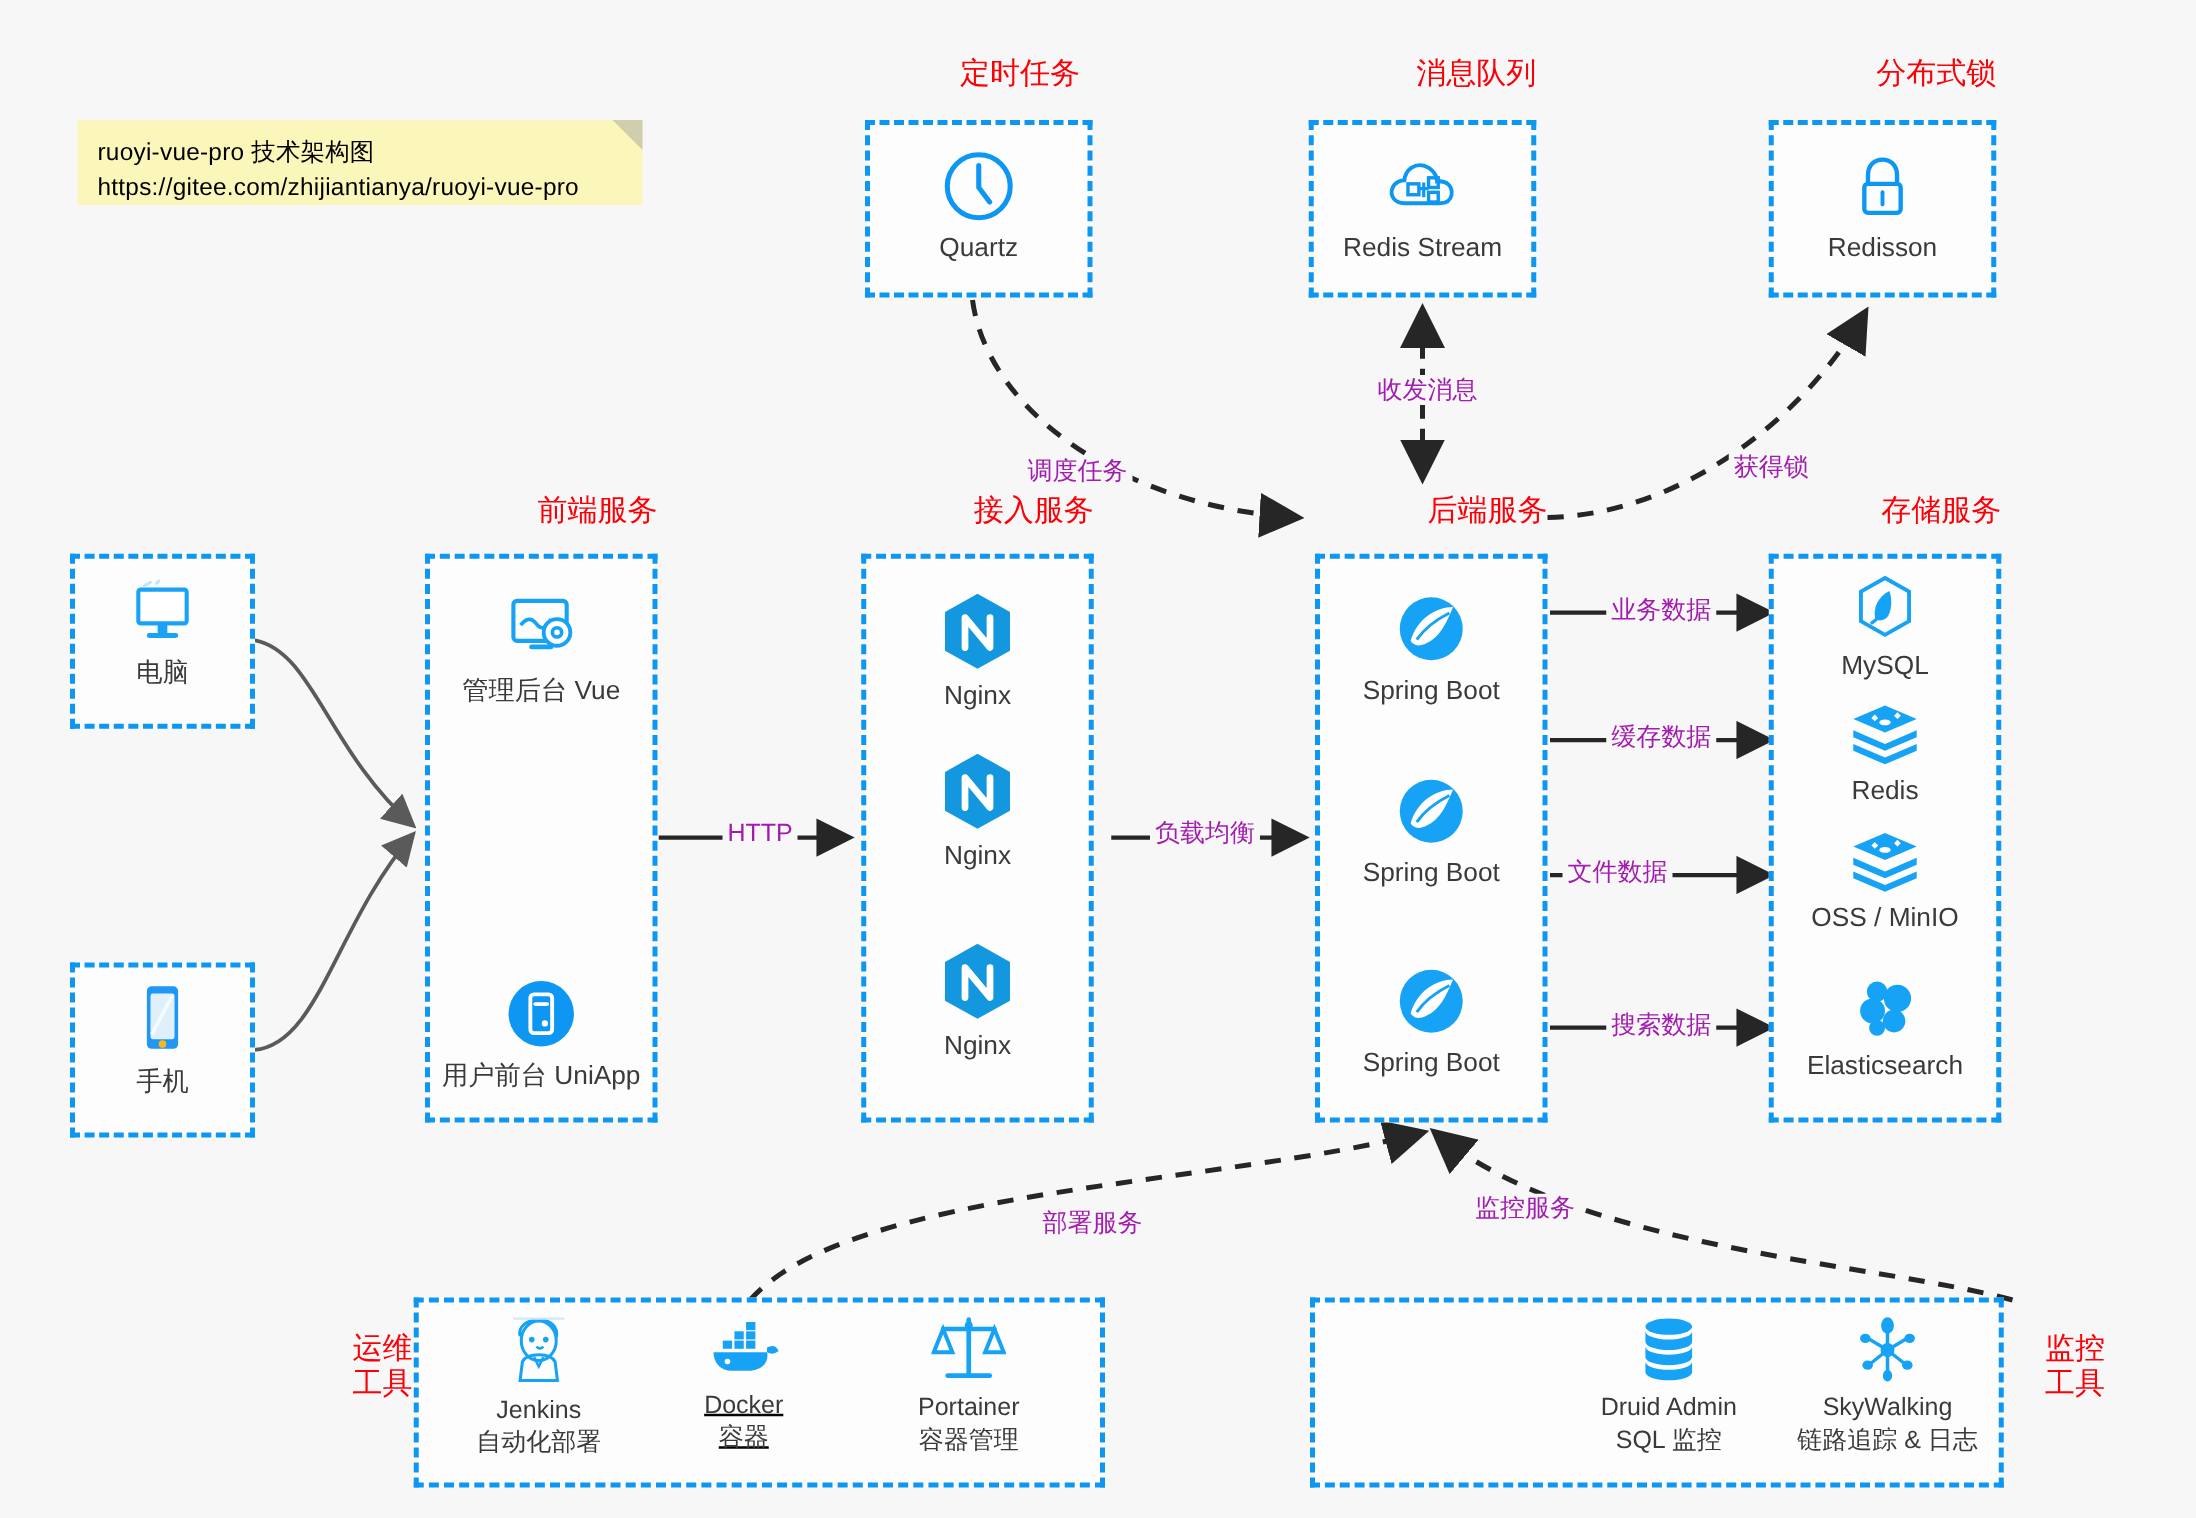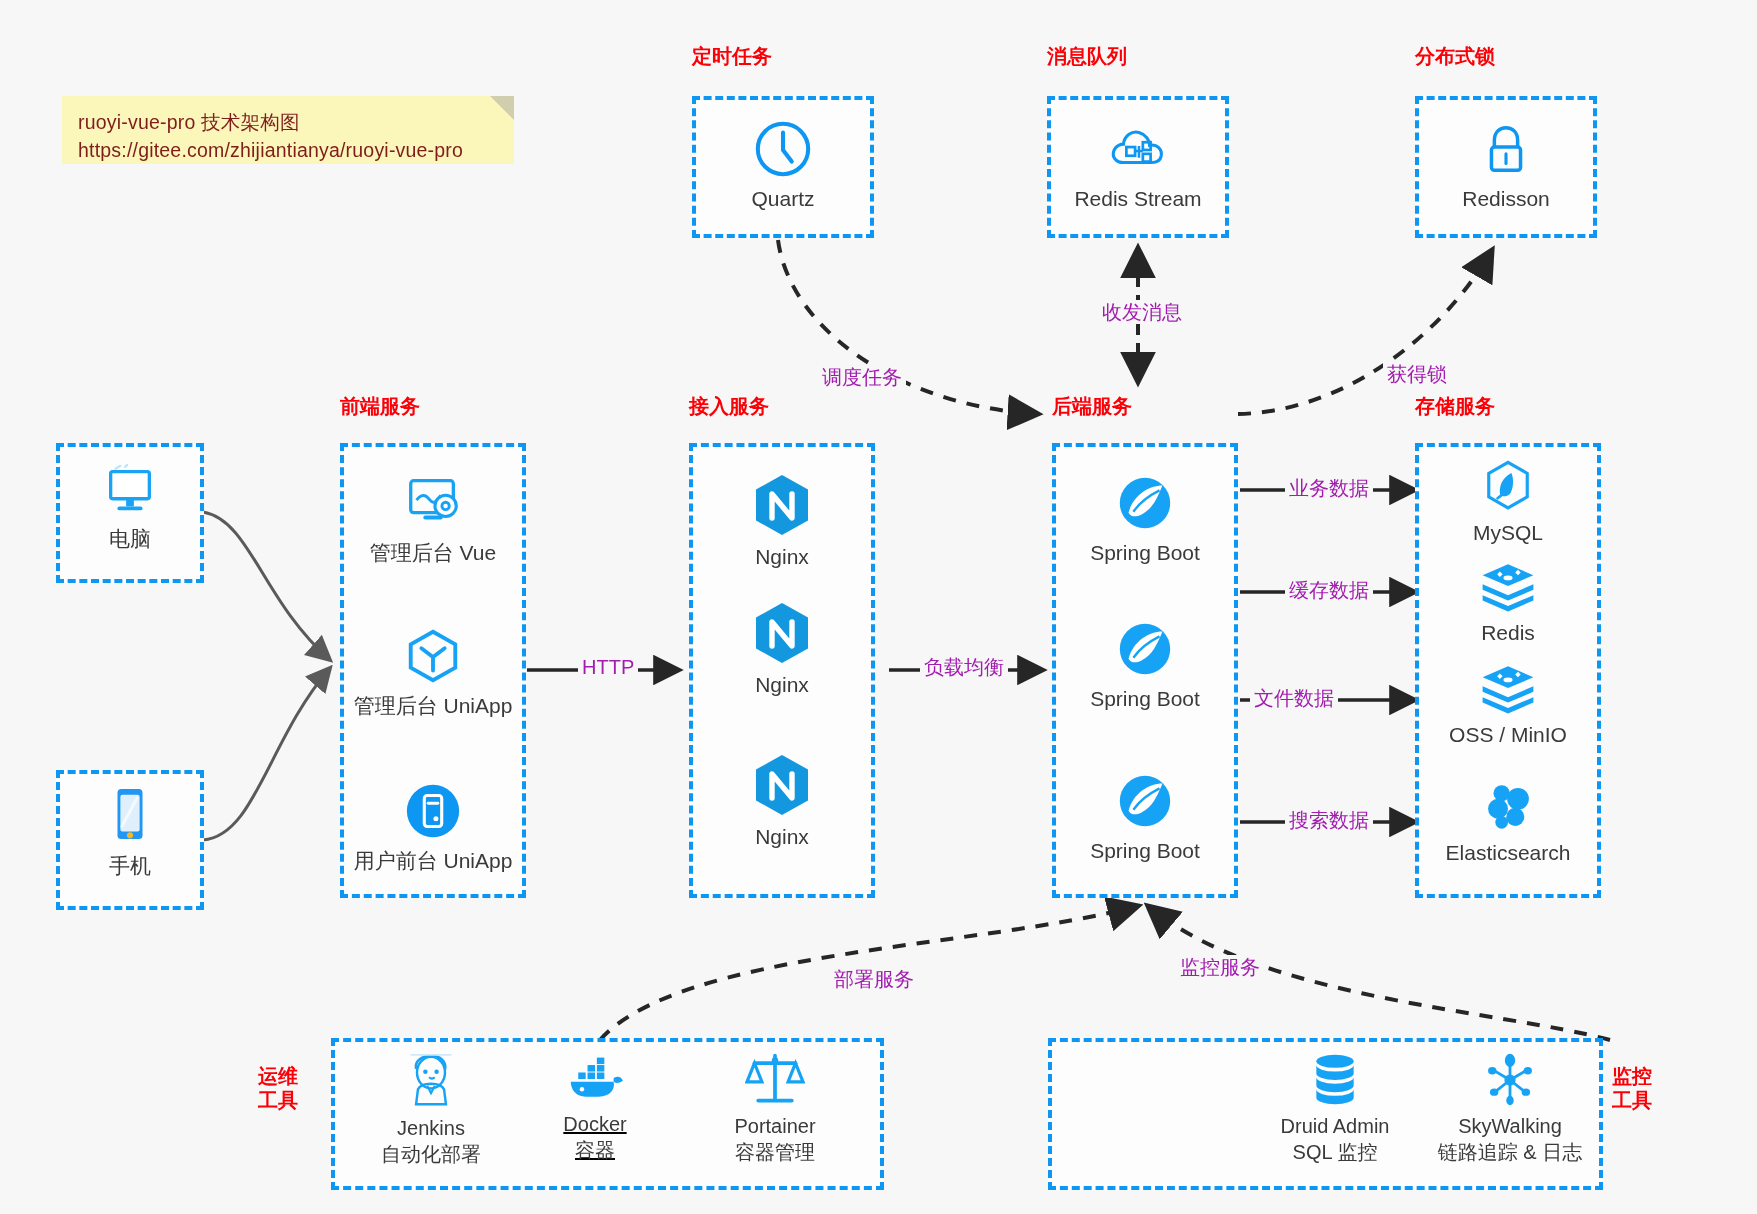--- a/index.html
+++ b/index.html
@@ -13,37 +13,37 @@
   }
   #canvas{position:absolute;left:0;top:0;width:1757px;height:1214px;}
   svg.wires{position:absolute;left:0;top:0;width:1757px;height:1214px;pointer-events:none;}
 
   
   .note{
     position:absolute;left:62px;top:96px;width:452px;height:68px;
     background:#fbf6ba;
     box-sizing:border-box;
     padding:12px 16px 0 16px;
-    font-size:19.5px;color:#7f1d1d;line-height:1.45;
+    font-size:19.5px;color:#000000;line-height:1.45;
     letter-spacing:.2px;
   }
   .note .fold{
     position:absolute;right:0;top:0;width:0;height:0;
     border-left:24px solid transparent;border-top:24px solid #9e9e9e;
     opacity:.45;
   }
 
   
   .grp{
     position:absolute;box-sizing:border-box;
     border:4px dashed #0d96f2;background:#fdfdfd;
   }
   .grp-title{
-    position:absolute;color:#fb0007;font-weight:bold;font-size:20px;
-    text-align:left;white-space:nowrap;line-height:1.18;
+    position:absolute;color:#fb0007;font-weight:normal;font-size:24px;
+    text-align:right;white-space:nowrap;line-height:1.18;
   }
 
   
   .node{position:absolute;text-align:center;}
   .node .cap{
     font-size:21px;color:#3a3a3a;white-space:nowrap;margin-top:6px;line-height:1.25;
   }
   .node .cap.sm{font-size:20px;}
   .node .sub{font-size:20px;color:#3a3a3a;white-space:nowrap;line-height:1.3;}
   .ic{display:block;margin:0 auto;}
@@ -181,27 +181,20 @@
     <svg class="ic" width="66" height="62" viewBox="0 0 68 64">
       <rect x="11" y="9" width="44" height="33" rx="3" fill="none" stroke="#17a3f5" stroke-width="3.4"></rect>
       <path d="M17 29 Q24 20 30 28 T42 24" fill="none" stroke="#17a3f5" stroke-width="3"></path>
       <rect x="24" y="45" width="20" height="4" rx="2" fill="#17a3f5"></rect>
       <circle cx="47" cy="35" r="11" fill="#ffffff" stroke="#17a3f5" stroke-width="3.2"></circle>
       <circle cx="47" cy="35" r="3.8" fill="none" stroke="#17a3f5" stroke-width="3"></circle>
     </svg>
     <div class="cap">管理后台 Vue</div>
   </div>
 
-  <div class="node" style="left:340px;top:625px;width:186px;">
-    <svg class="ic" width="64" height="62" viewBox="0 0 64 64">
-      <path d="M32 7 L55 20 L55 44 L32 57 L9 44 L9 20 Z" fill="none" stroke="#17a3f5" stroke-width="4"></path>
-      <path d="M20 24 L32 33 L44 24 M32 33 V47" fill="none" stroke="#17a3f5" stroke-width="4" stroke-linecap="round"></path>
-    </svg>
-    <div class="cap">管理后台 UniApp</div>
-  </div>
 
   <div class="node" style="left:340px;top:780px;width:186px;">
     <svg class="ic" width="62" height="62" viewBox="0 0 64 64">
       <circle cx="32" cy="32" r="27" fill="#0d96f2"></circle>
       <rect x="23" y="16" width="18" height="32" rx="3" fill="none" stroke="#ffffff" stroke-width="3.2"></rect>
       <path d="M27 24 H37" stroke="#ffffff" stroke-width="3" stroke-linecap="round"></path>
       <circle cx="35" cy="40" r="2.6" fill="#ffffff"></circle>
     </svg>
     <div class="cap">用户前台 UniApp</div>
   </div>

